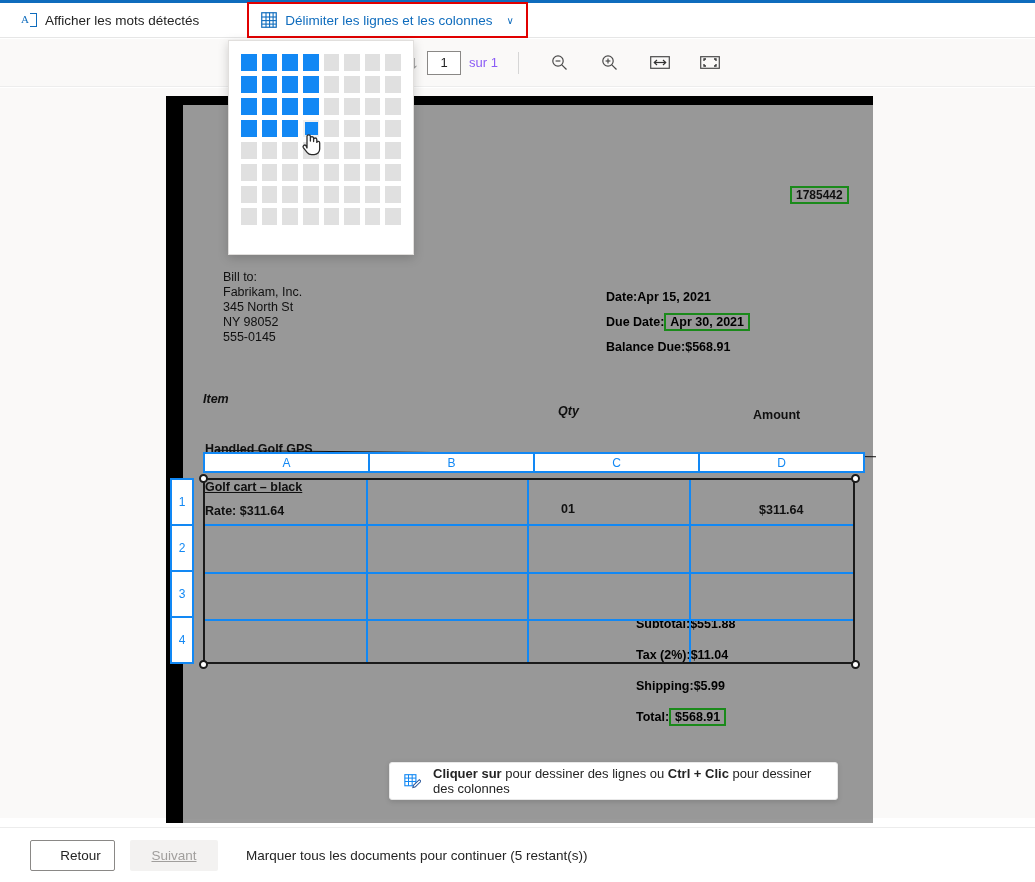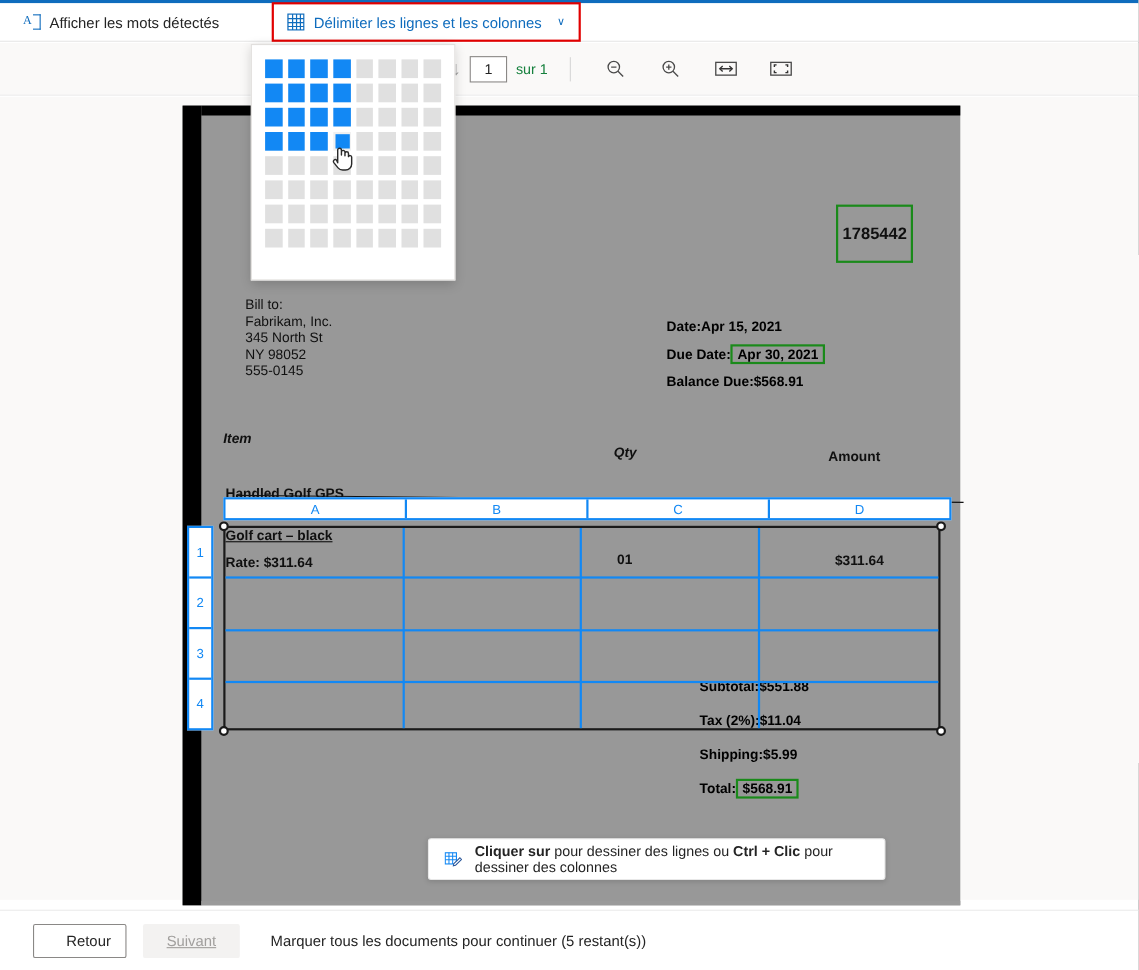--- a/index.html
+++ b/index.html
@@ -63,21 +63,21 @@
     border-bottom: 1px solid #ededed;
     display: flex; align-items: center;
   }
   .pager { display: flex; align-items: center; gap: 8px; margin-left: 410px; }
   .arrow-down { color: #9a9a9a; font-size: 18px; cursor: pointer; }
   .page-input {
     width: 34px; height: 24px; border: 1px solid #8a8886; background: #fff;
     font-size: 13px; text-align: center; color: #242424;
     font-family: "Liberation Sans", sans-serif;
   }
-  .page-of { font-size: 13px; color: #15803d; }
+  .page-of { font-size: 13px; color: #8b5cf6; }
   .vsep { width: 1px; height: 22px; background: #d6d6d6; margin: 0 12px; }
   .zbtn {
     width: 30px; height: 26px; display: flex; align-items: center; justify-content: center;
     cursor: pointer; margin: 0 6px;
   }
 
   
   .grid-panel {
     position: absolute; left: 228px; top: 40px; width: 186px; height: 215px;
     background: #ffffff; border: 1px solid #e1dfdd;
@@ -113,22 +113,22 @@
   }
   .doc-edge-bottom {
     position: absolute; left: 17px; bottom: 0; width: 690px; height: 4px; background: #9a9a9a;
   }
 
   .doc-text { position: absolute; color: #101010; font-family: "Liberation Sans", sans-serif; }
   .inv-title {
     left: 540px; top: 56px; font-size: 32px; font-weight: bold; letter-spacing: -0.5px;
   }
   .inv-number {
-    left: 594px; top: 90px; font-size: 15px; font-weight: bold;
-    border: 2px solid #1a8a1a; padding: 16px 4px;
+    left: 624px; top: 90px; font-size: 12px; font-weight: bold;
+    border: 2px solid #1a8a1a; padding: 0 4px;
   }
 
   .billto { left: 57px; top: 174px; font-size: 12.5px; font-weight: normal; line-height: 15px; }
 
   .meta { position: absolute; left: 440px; top: 188px; width: 235px; font-size: 12.5px; font-weight: bold; }
   .meta-row { display: flex; justify-content: flex-start; align-items: center; height: 25px; }
   .meta-label { text-align: right; }
   .meta-val { text-align: right; }
   .meta-val.boxed { border: 2px solid #1a8a1a; padding: 0 4px; }
 
@@ -171,21 +171,21 @@
   }
   .vline { position: absolute; top: 0; width: 2px; height: 100%; background: #1288f4; }
   .hline { position: absolute; left: 0; height: 2px; width: 100%; background: #1288f4; }
   .handle {
     position: absolute; width: 9px; height: 9px; border-radius: 50%;
     background: #ffffff; border: 2px solid #1a1a1a; z-index: 14;
   }
 
   
   .hint {
-    position: absolute; left: 389px; top: 762px; width: 416px; height: 38px;
+    position: absolute; left: 389px; top: 762px; width: 449px; height: 38px;
     background: #ffffff; border: 1px solid #e8e8e8; border-radius: 3px;
     box-shadow: 0 1.6px 5px rgba(0,0,0,0.13);
     display: flex; align-items: center; gap: 12px; padding: 0 14px; z-index: 20;
   }
   .hint-text { font-size: 13px; color: #242424; }
   .hint-text b { font-weight: bold; }
 
   
   .bottom-bar {
     position: absolute; left: 0; top: 827px; width: 1035px; height: 55px;

